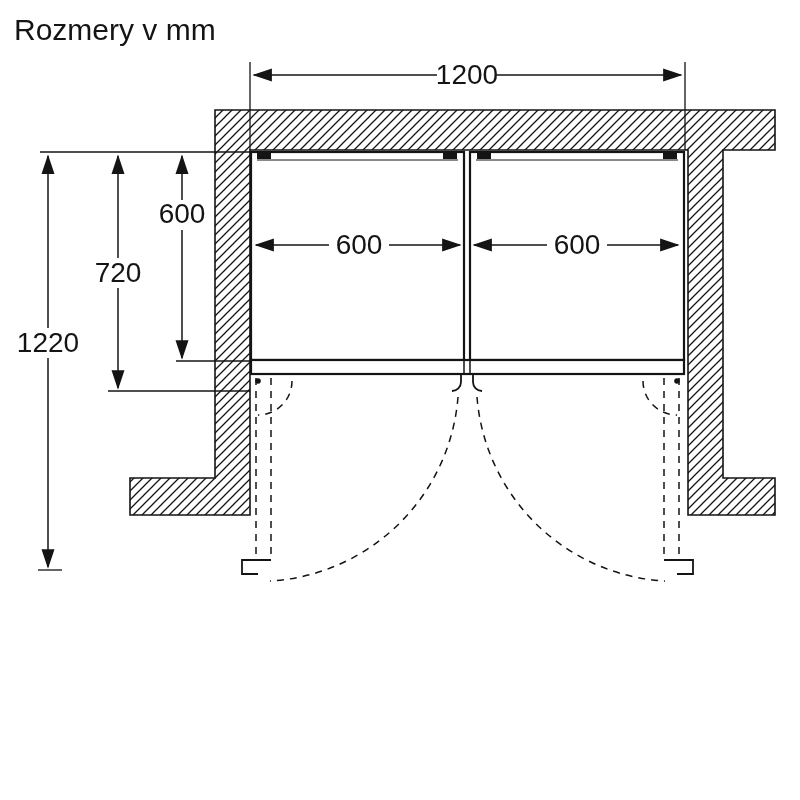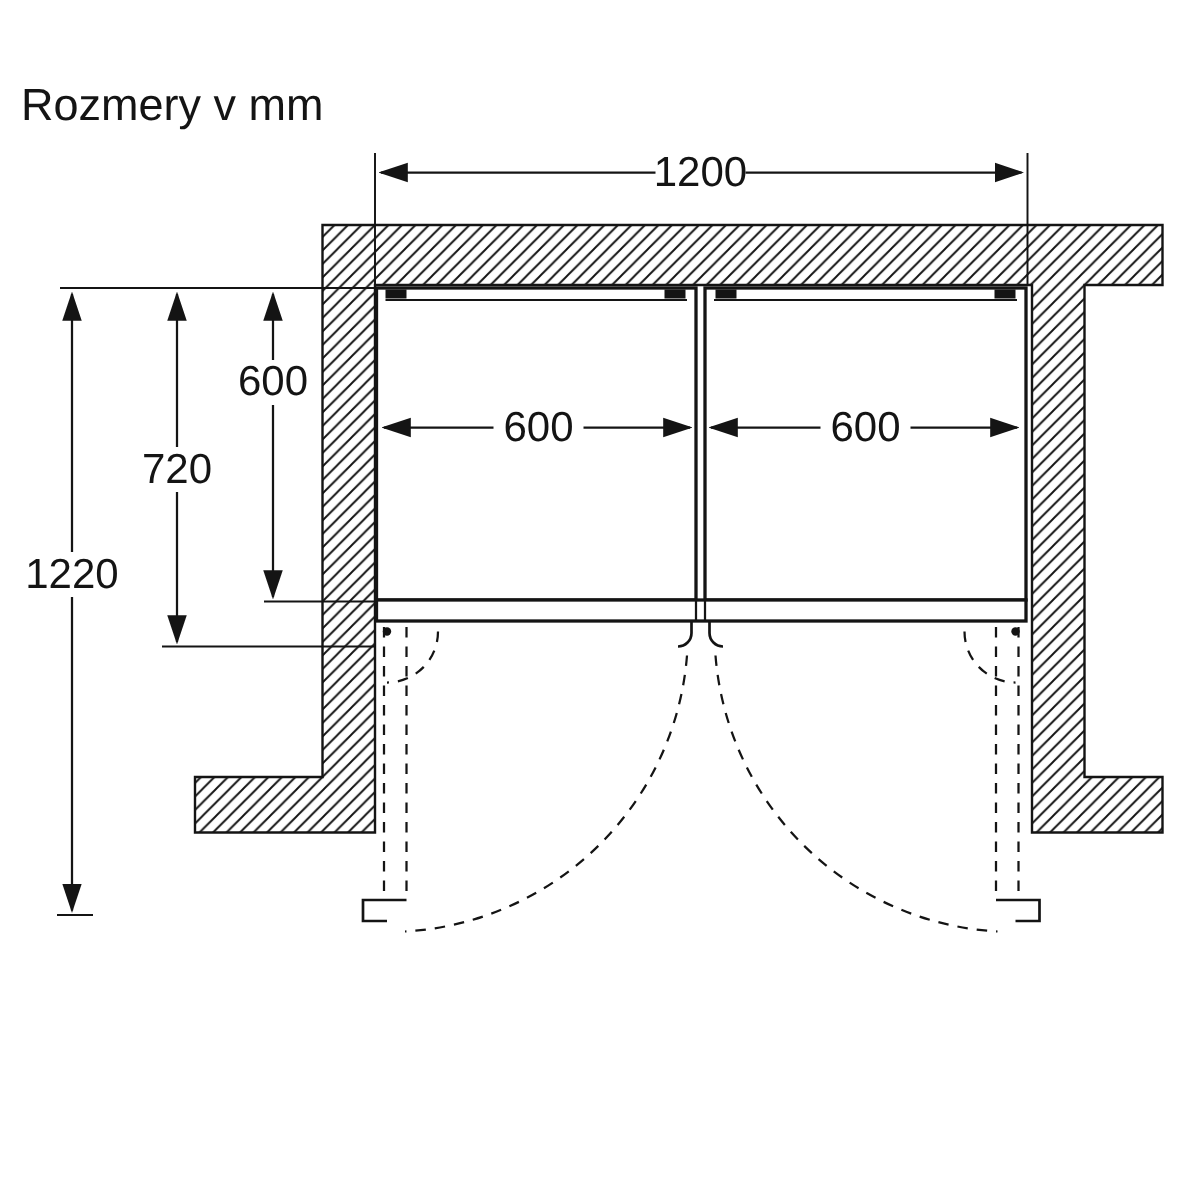--- a/index.html
+++ b/index.html
@@ -1,21 +1,21 @@
 <!DOCTYPE html>
 <html><head>
 <meta charset="utf-8">
 <style>
   * { margin: 0; padding: 0; box-sizing: border-box; }
   html, body {
     width: 800px; height: 800px;
     background: #ffffff;
     font-family: "Liberation Sans", sans-serif;
   }
-  .canvas { width: 800px; height: 636px; position: relative; margin-top: 40px; }
+  .canvas { width: 800px; height: 636px; position: relative; }
   svg { display: block; }
   text {
     font-family: "Liberation Sans", sans-serif;
     fill: #141414;
   }
   .title-text { font-size: 30px; }
   .dim-text { font-size: 28px; }
   .wall { fill: url(#hatch); stroke: #141414; stroke-width: 1.6; }
   .body-line { fill: #ffffff; stroke: #141414; stroke-width: 2.2; }
   .thin { stroke: #141414; stroke-width: 1.2; fill: none; }

